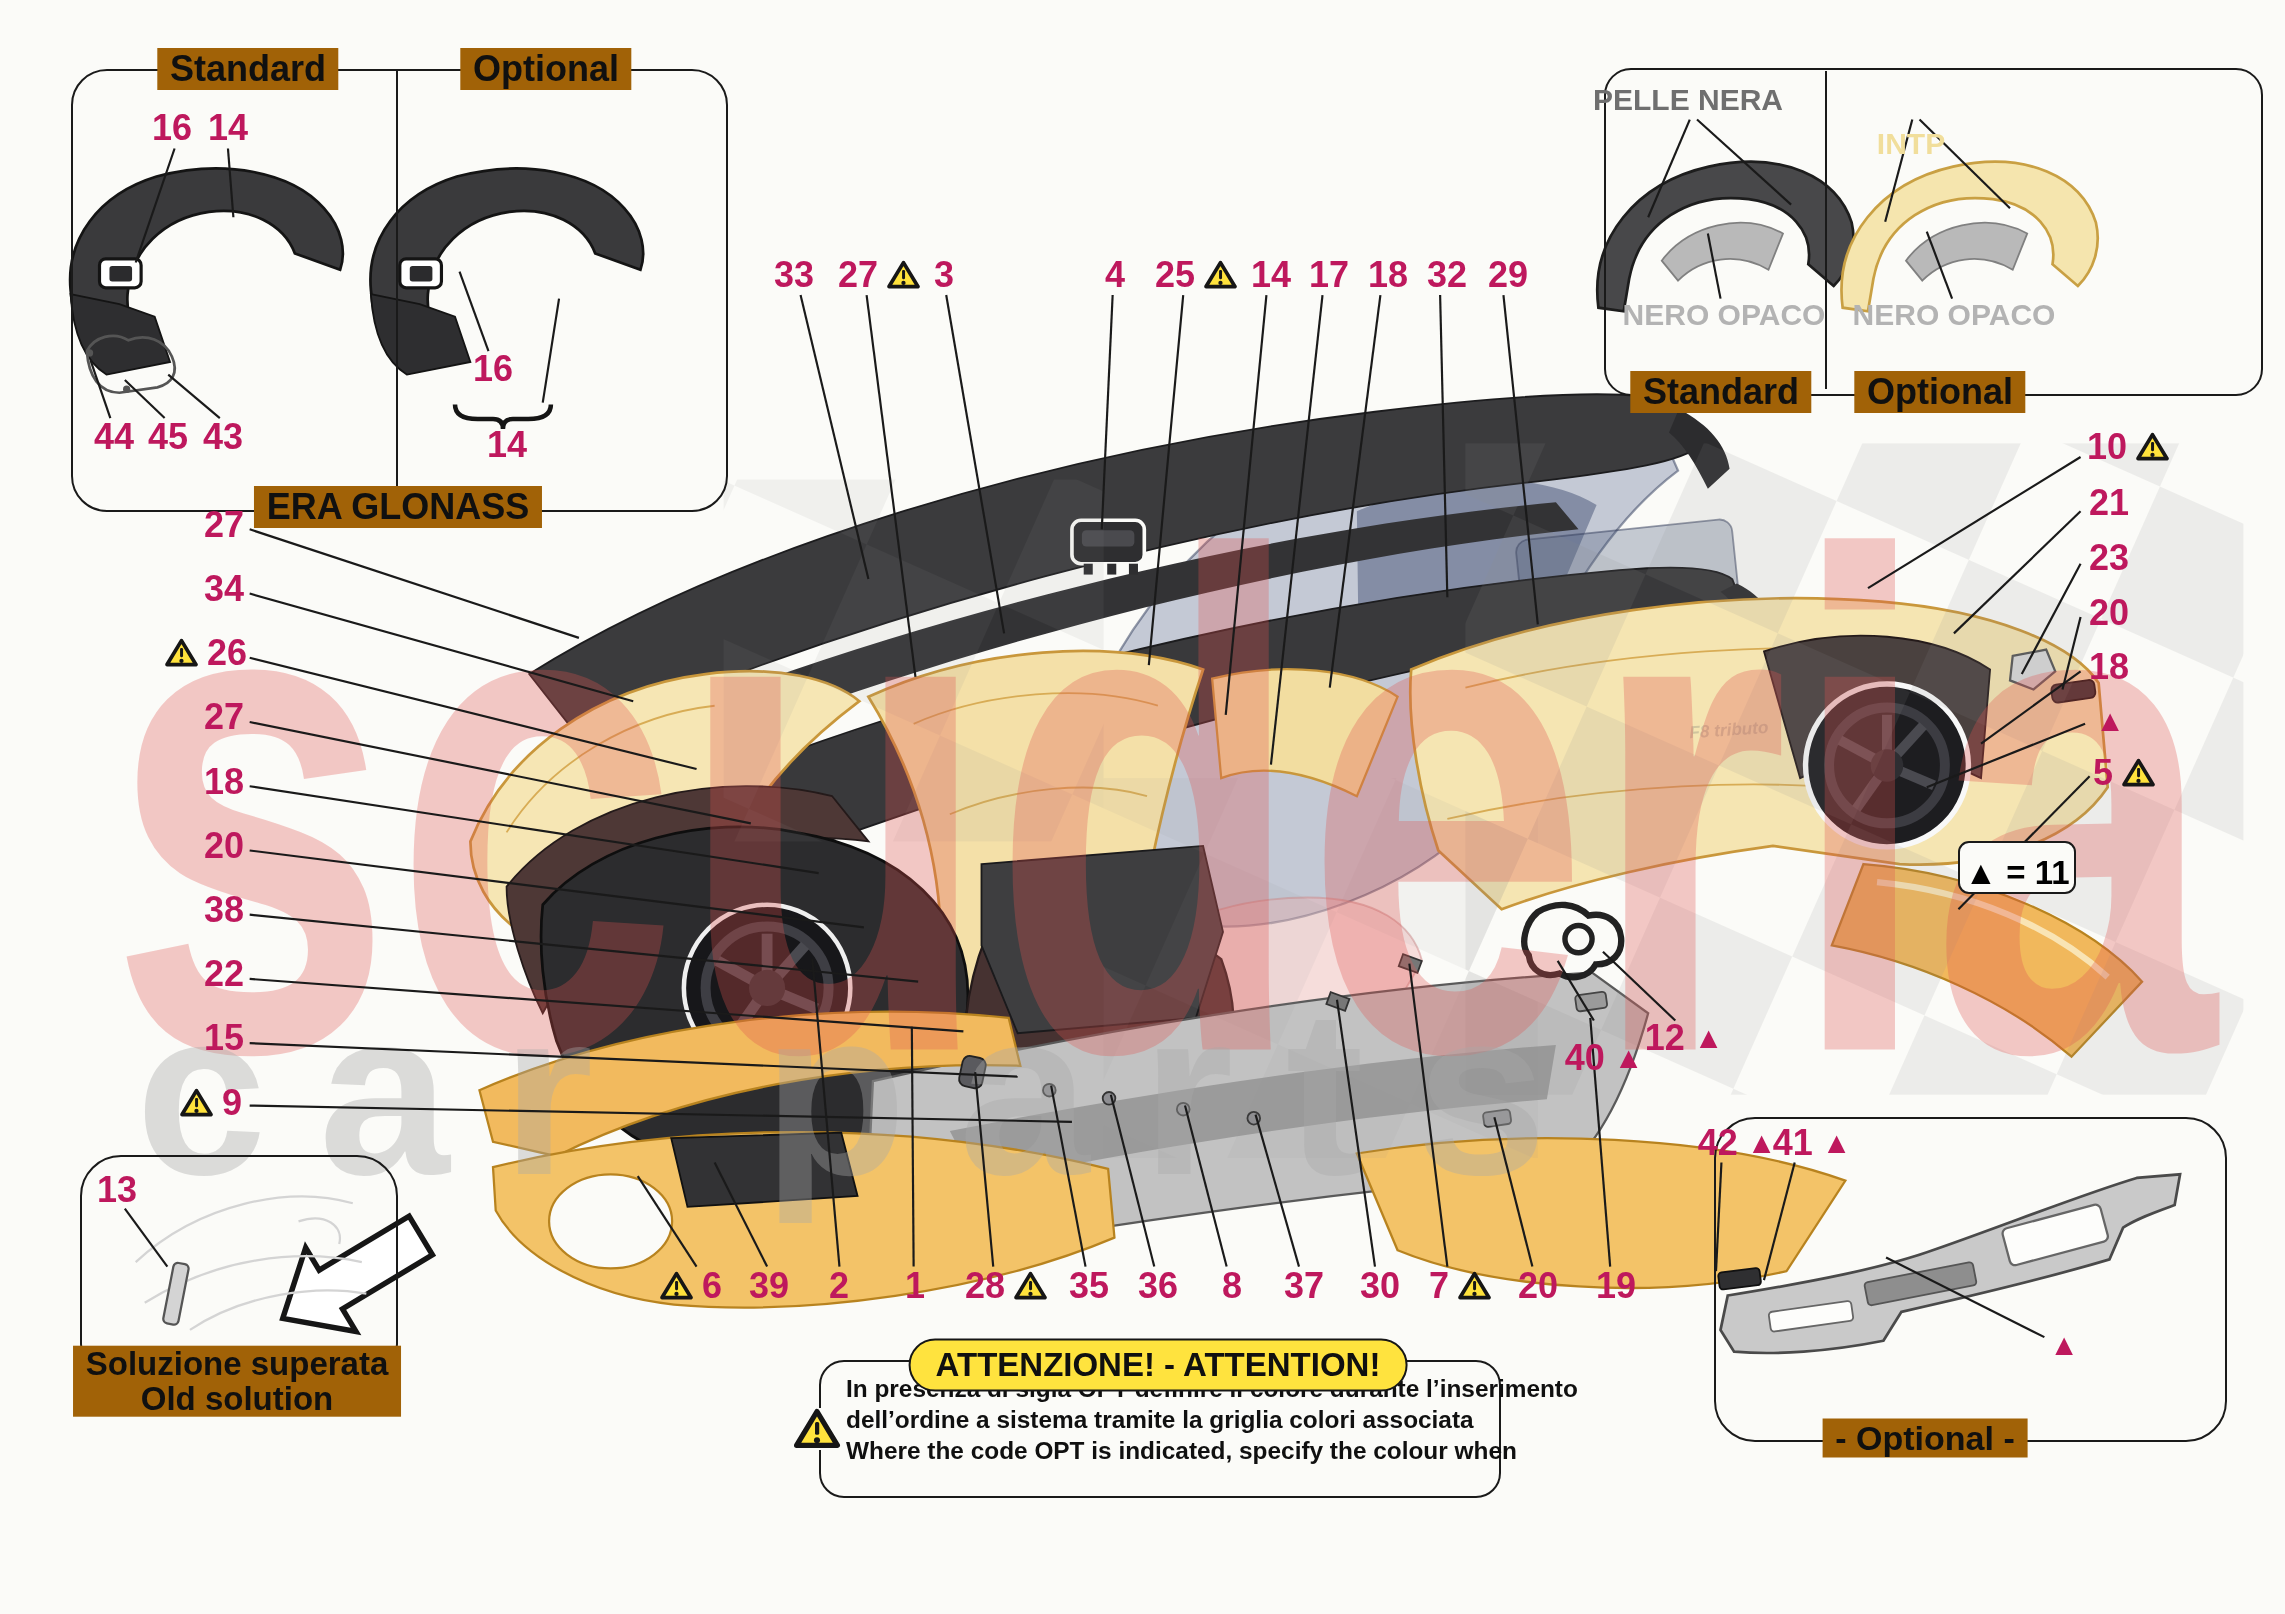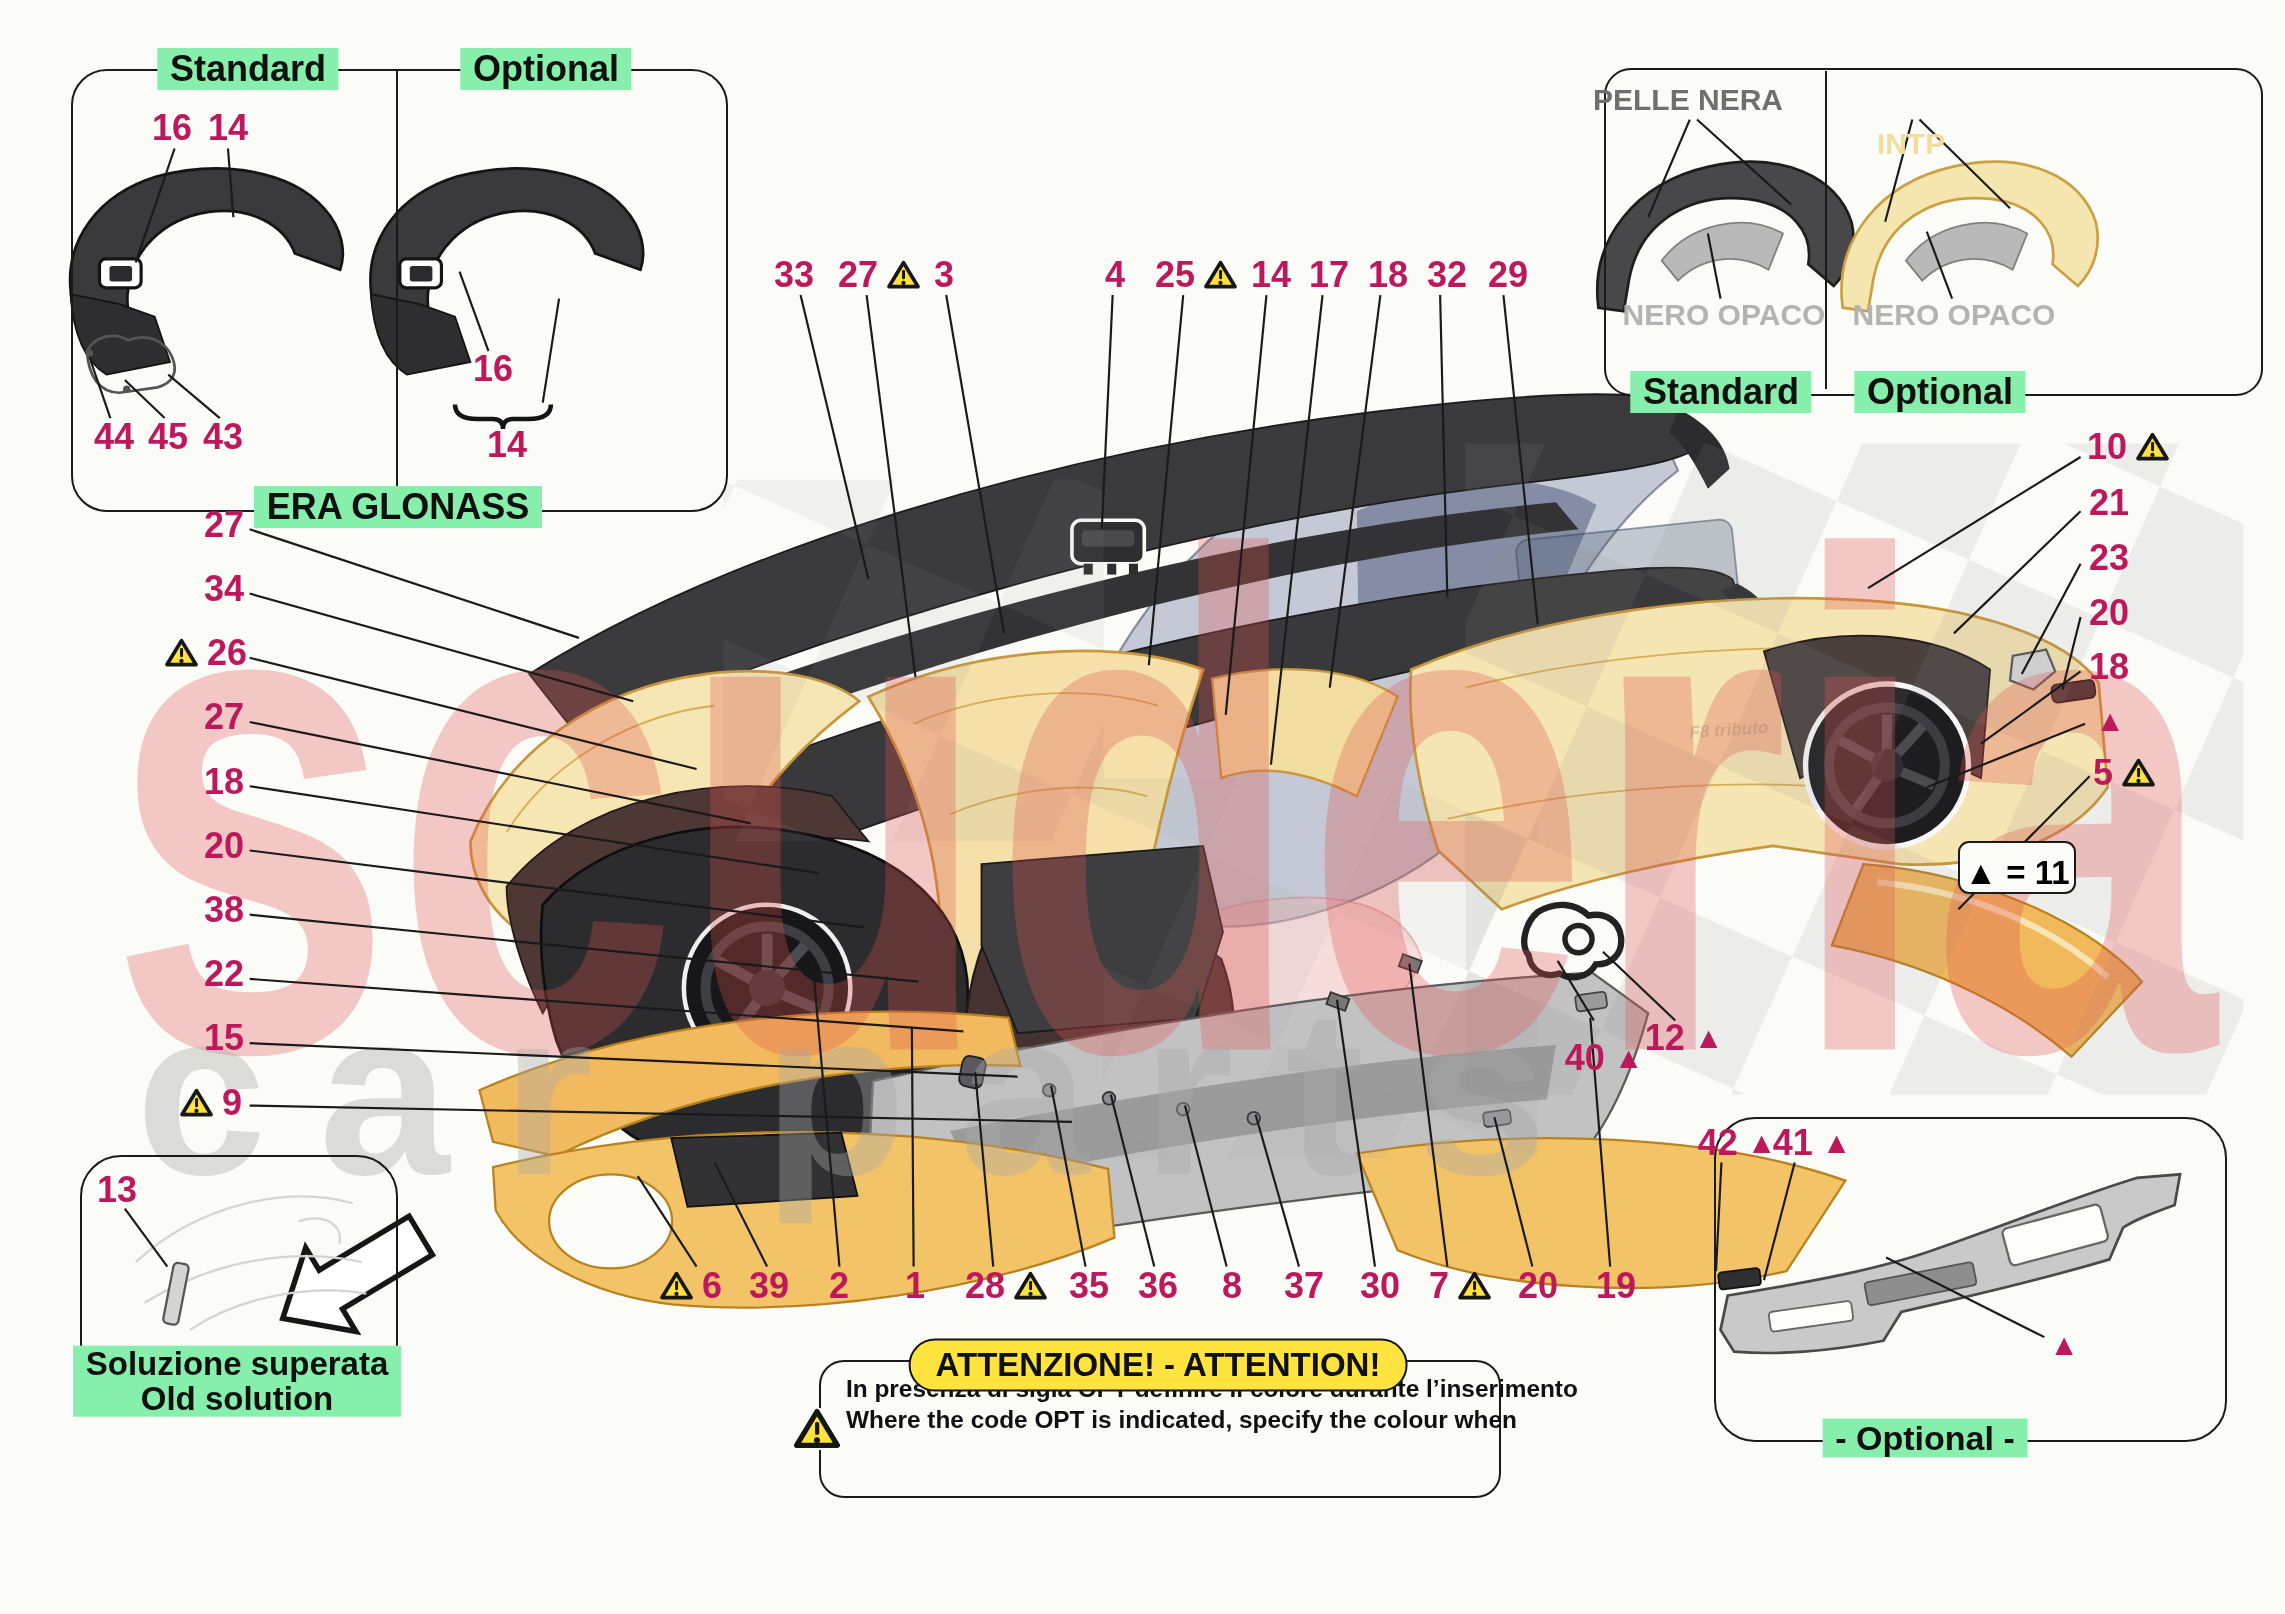--- a/index.html
+++ b/index.html
@@ -2,21 +2,21 @@
 <html style="font-size:14.5px"><head>
 <meta charset="utf-8">
 <style>
   html,body{margin:0;padding:0;background:#fbfbf8;}
   #stage{position:relative;width:2285px;height:1615px;overflow:hidden;
          font-family:"Liberation Sans",sans-serif;background:#fbfbf8;}
   #art{position:absolute;left:0;top:0;z-index:0;}
   .leader{stroke:#1a1a1a;stroke-width:2.4;}
   .box{position:absolute;border:2.7px solid #1a1a1a;background:transparent;z-index:20;}
   .vdiv{position:absolute;border-left:2.7px solid #1a1a1a;z-index:20;}
-  .cap{position:absolute;transform:translate(-50%,-50%);background:#86efac;
+  .cap{position:absolute;transform:translate(-50%,-50%);background:#a16207;
        padding:0 12.7px;font-weight:700;font-size:36px;color:#101010;white-space:nowrap;z-index:25;}
   .cap2{font-size:33px;text-align:center;line-height:1.07;}
   .shade-label{position:absolute;transform:translate(-50%,-50%);font-weight:700;font-size:30px;
        white-space:nowrap;z-index:25;}
   #label-layer{position:absolute;left:0;top:0;width:100%;height:100%;z-index:30;}
   .callout{position:absolute;transform:translate(-50%,-50%);display:flex;align-items:center;
        gap:9px;font-weight:700;font-size:36px;color:#be185d;white-space:nowrap;}
   .warn{width:33px;height:30px;flex:0 0 auto;}
   .tri{font-size:30px;line-height:1;}
   #legend-box{position:absolute;border:2.7px solid #1a1a1a;border-radius:11px;background:#fbfbf8;
@@ -279,20 +279,21 @@
 
 <div id="attn-box" style="left:819px;top:1360px;width:678px;height:134px;"></div>
 <div id="attn-badge" style="left:1158px;top:1365px;">ATTENZIONE! - ATTENTION!</div>
 <svg id="attn-warn" viewBox="0 0 40 36" style="left:817px;top:1429px;">
   <path d="M20 3 L37.5 32 L2.5 32 Z" fill="#ffe23c" stroke="#161616" stroke-width="4.5" stroke-linejoin="round"></path>
   <rect x="18.3" y="12" width="3.6" height="11" rx="1.4" fill="#161616"></rect>
       <circle cx="20" cy="27.6" r="2.6" fill="#161616"></circle>
 </svg>
 <div id="attn-text" style="left:846px;top:1373px;">
   <div>In presenza di sigla OPT definire il colore durante l’inserimento</div>
+  <div>dell’ordine a sistema tramite la griglia colori associata</div>
   <div>Where the code OPT is indicated, specify the colour when</div>
 </div>
 
 <div id="label-layer">
       <div class="callout" style="left: 794px; top: 275px;">
         <span>33</span>
       </div>
       <div class="callout" style="left: 879px; top: 275px;">
         <span>27</span>
         <svg viewBox="0 0 40 36" class="warn">

